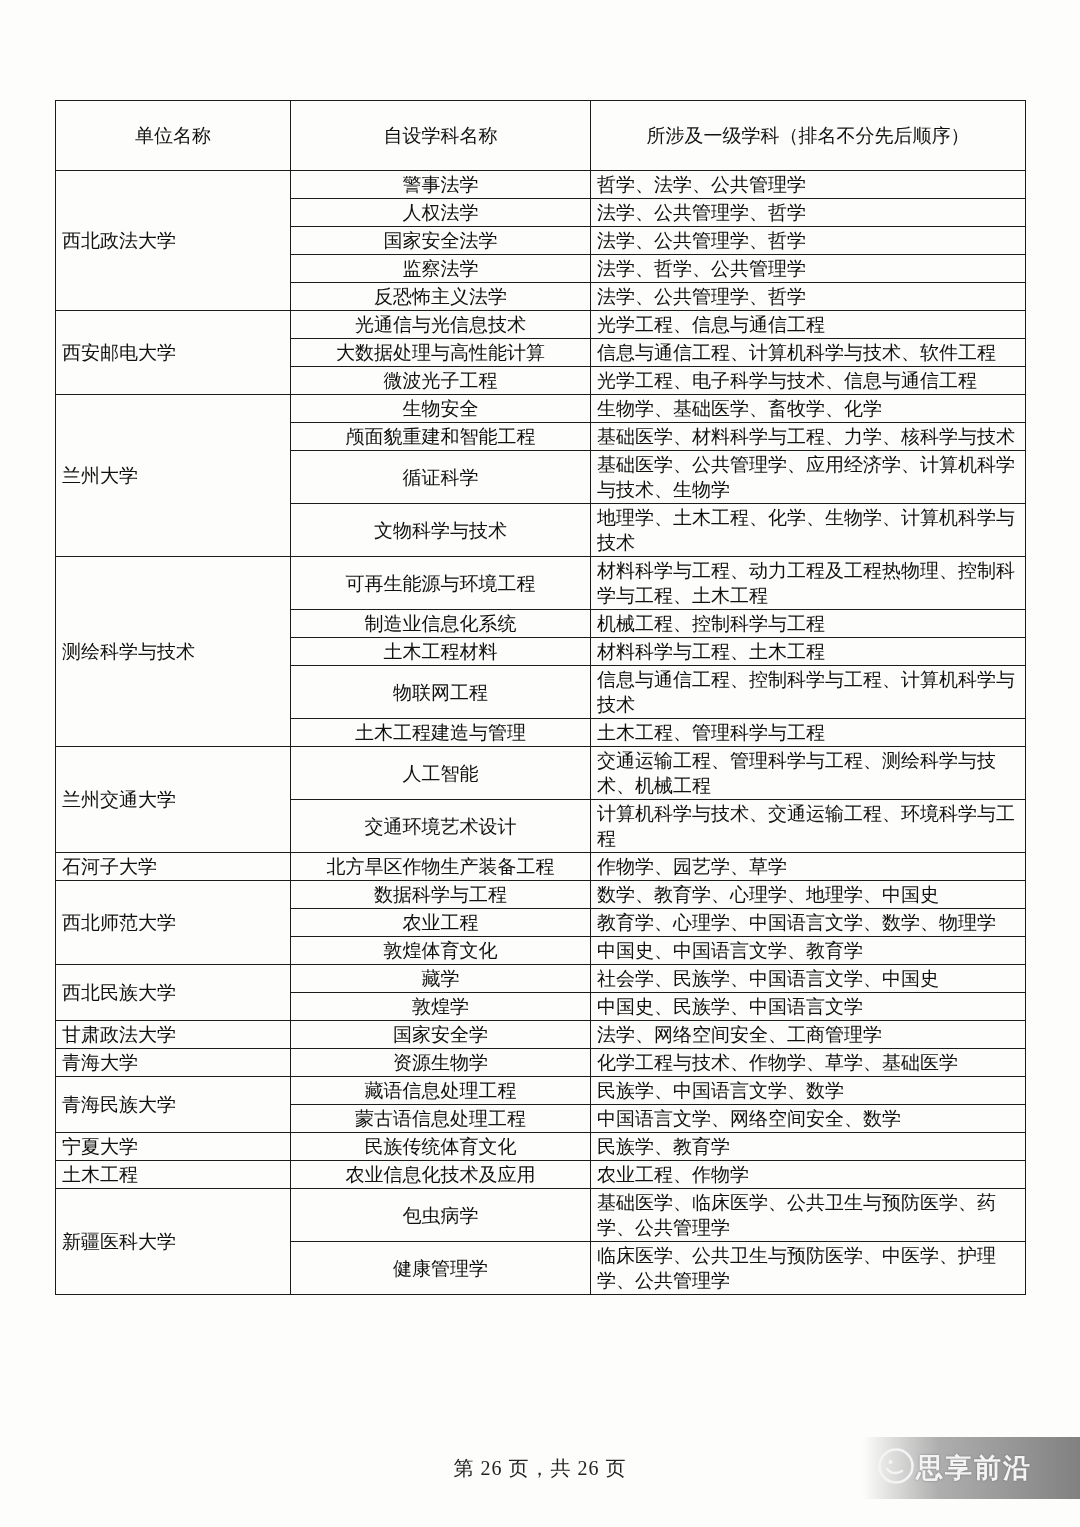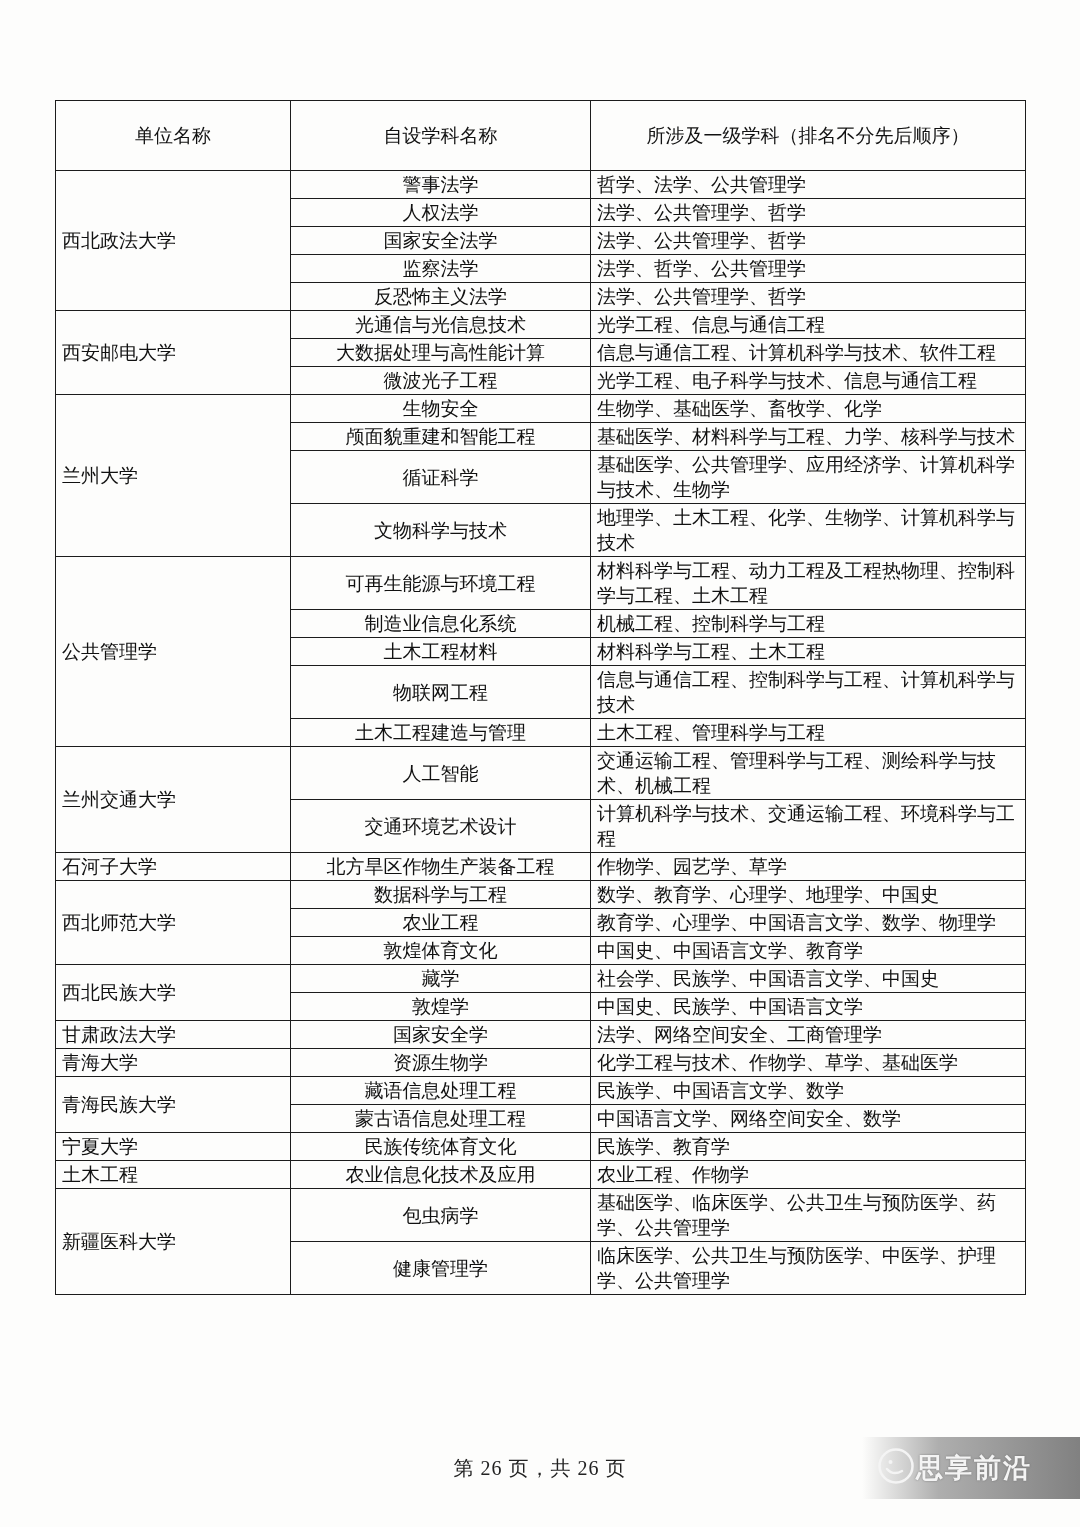--- a/index.html
+++ b/index.html
@@ -134,21 +134,21 @@
         </tr>
         <tr>
           <td class="disc">循证科学</td>
           <td class="rel">基础医学、公共管理学、应用经济学、计算机科学与技术、生物学</td>
         </tr>
         <tr>
           <td class="disc">文物科学与技术</td>
           <td class="rel">地理学、土木工程、化学、生物学、计算机科学与技术</td>
         </tr>
         <tr>
-          <td class="uni" rowspan="5">公共管理学</td>
+          <td class="uni" rowspan="5">测绘科学与技术</td>
           <td class="disc">可再生能源与环境工程</td>
           <td class="rel">材料科学与工程、动力工程及工程热物理、控制科学与工程、土木工程</td>
         </tr>
         <tr>
           <td class="disc">制造业信息化系统</td>
           <td class="rel">机械工程、控制科学与工程</td>
         </tr>
         <tr>
           <td class="disc">土木工程材料</td>
           <td class="rel">材料科学与工程、土木工程</td>

